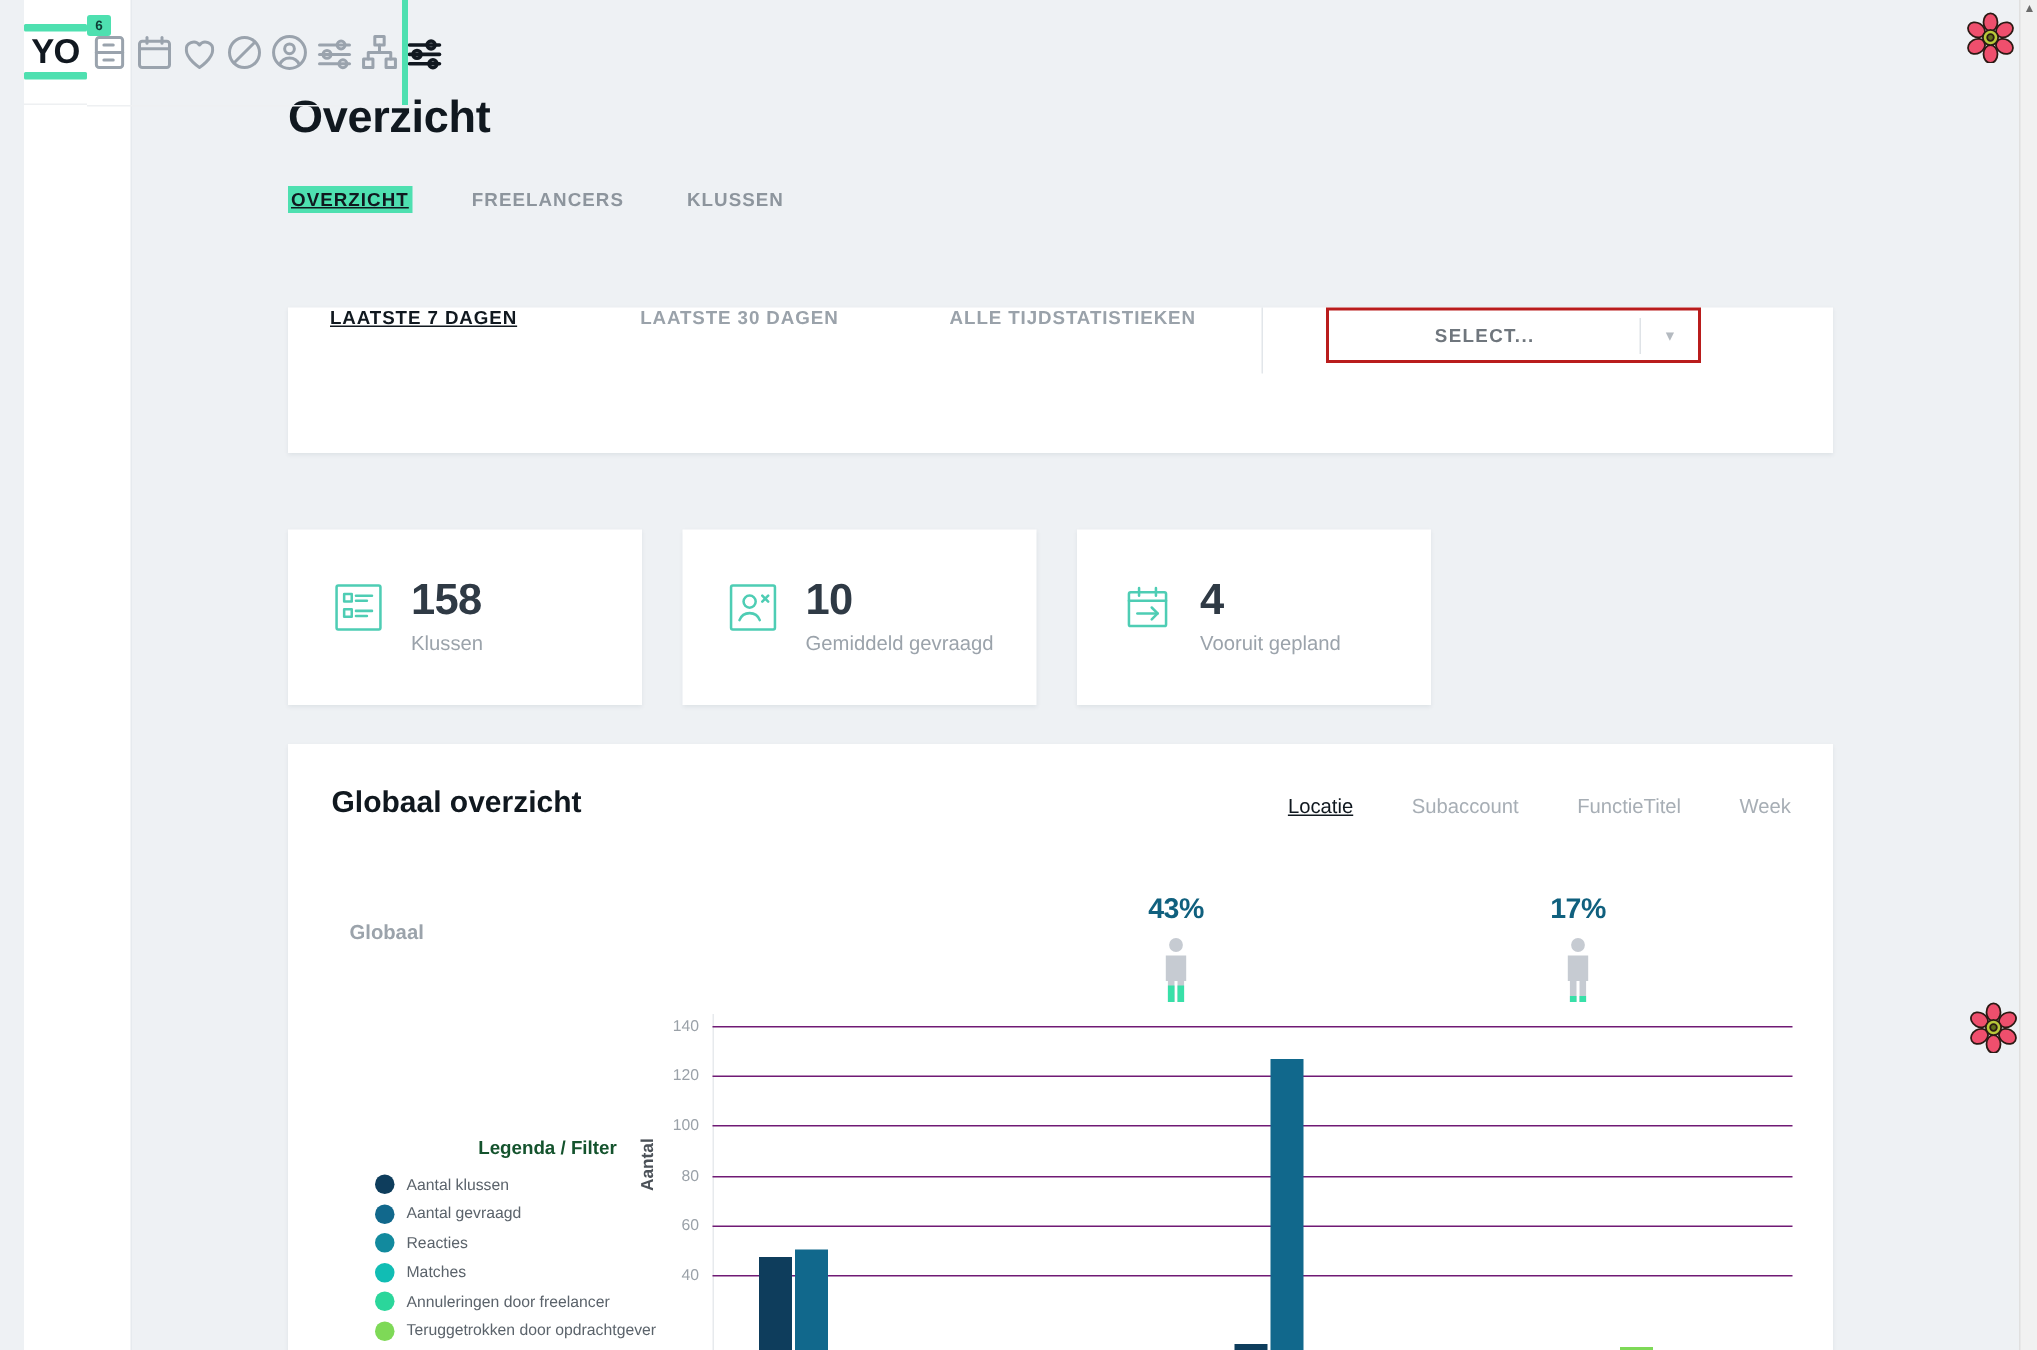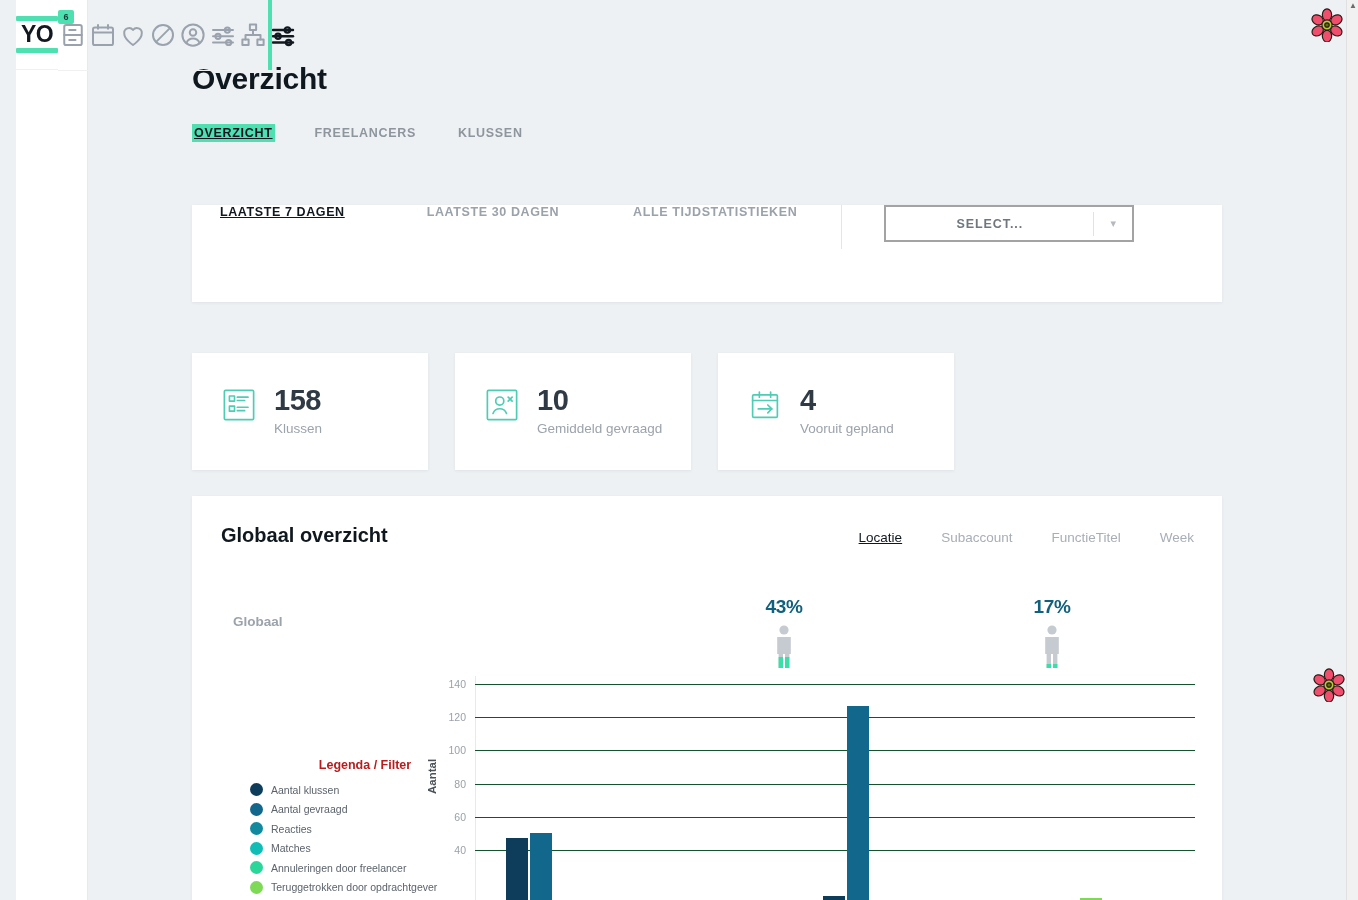--- a/index.html
+++ b/index.html
@@ -87,21 +87,21 @@
     display: flex; align-items: flex-start; padding-left: 28px;
   }
   .filt {
     font-size: 12.5px; font-weight: 700; letter-spacing: 0.6px;
     color: #9aa2aa; cursor: pointer;
   }
   .filt.active { color: #10181f; text-decoration: underline; }
   .filt-sp1 { width: 82px; } .filt-sp2 { width: 74px; }
   .vdivider { width: 1px; height: 44px; background: #e2e6ea; margin: 0 42px 0 44px; }
   .select-box {
-    width: 250px; height: 37px; border: 2px solid #a3a3a3;
+    width: 250px; height: 37px; border: 2px solid #b91c1c;
     background: #fff; display: flex; align-items: center; cursor: pointer;
   }
   .select-label {
     flex: 1; text-align: center; font-size: 12.5px; font-weight: 600;
     letter-spacing: 0.9px; color: #6f767d;
   }
   .select-sep { width: 1px; height: 24px; background: #dfe3e7; }
   .select-caret { width: 38px; text-align: center; color: #b4bac0; font-size: 11px; }
 
   
@@ -135,37 +135,37 @@
     font-size: 13.5px; color: #9ba3ab; font-weight: 600;
   }
   .ratios { position: absolute; left: 240px; top: 100px; width: 760px; height: 80px; }
   .ratio { position: absolute; text-align: center; width: 80px; }
   .ratio-pct { font-size: 19px; font-weight: 800; color: #10607e; letter-spacing: -0.3px; }
   .person { margin: 6px auto 0; width: 26px; height: 45px; display: block; }
 
   
   .legend { position: absolute; left: 58px; top: 262px; width: 230px; }
   .legend-title {
-    font-size: 12.5px; font-weight: 700; color: #b91c1c;
+    font-size: 12.5px; font-weight: 700; color: #14532d;
     text-align: center; margin-bottom: 11px;
   }
   .legend-row { display: flex; align-items: center; margin-bottom: 6.5px; }
   .legend-dot { width: 13px; height: 13px; border-radius: 50%; flex: none; }
   .legend-text { font-size: 10.5px; color: #5b636b; margin-left: 8px; white-space: nowrap; }
 
   
   .chart { position: absolute; left: 228px; top: 180px; width: 775px; height: 240px; }
   .y-axis-title {
     position: absolute; left: 6px; top: 118px;
     font-size: 11.5px; color: #4b5158; font-weight: 700;
     transform: rotate(-90deg); transform-origin: left top;
     white-space: nowrap;
   }
   .plot { position: absolute; left: 55px; top: 0; right: 0; bottom: 0; }
-  .gridline { position: absolute; left: 0; right: 0; height: 1px; background: #14532d; }
+  .gridline { position: absolute; left: 0; right: 0; height: 1px; background: #701a75; }
   .ytick {
     position: absolute; right: 100%; margin-right: 9px;
     font-size: 10.5px; color: #9aa1a8; transform: translateY(-50%);
     white-space: nowrap;
   }
   .yaxis-line { position: absolute; left: 0; top: 0; bottom: 0; width: 1px; background: #e7eaed; }
   .bar { position: absolute; bottom: 0; }
 
   
   .flower { position: absolute; width: 34px; height: 34px; }

